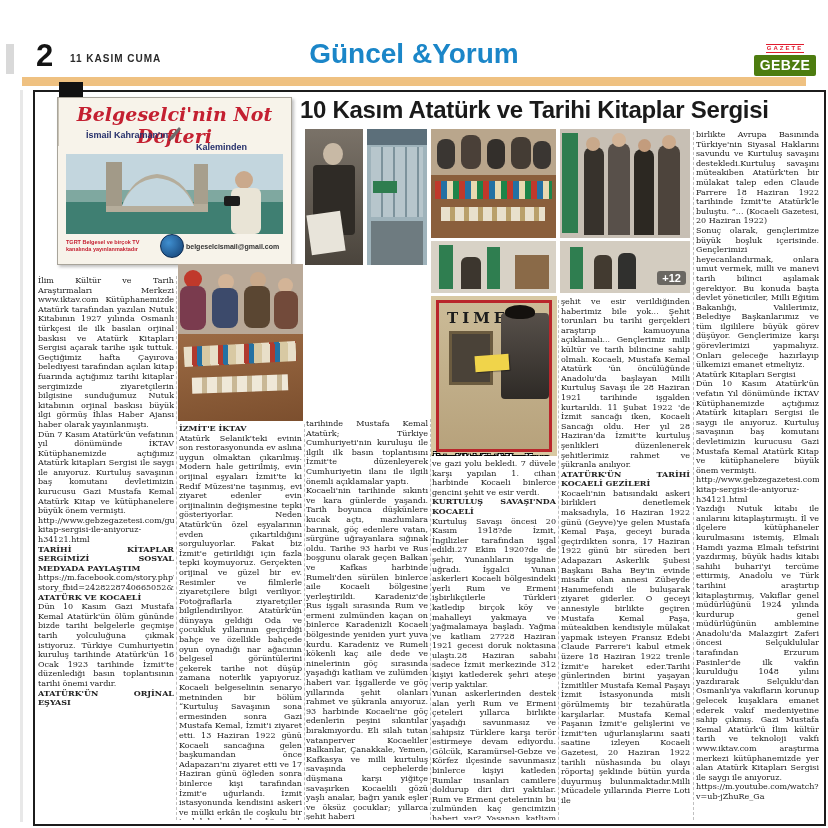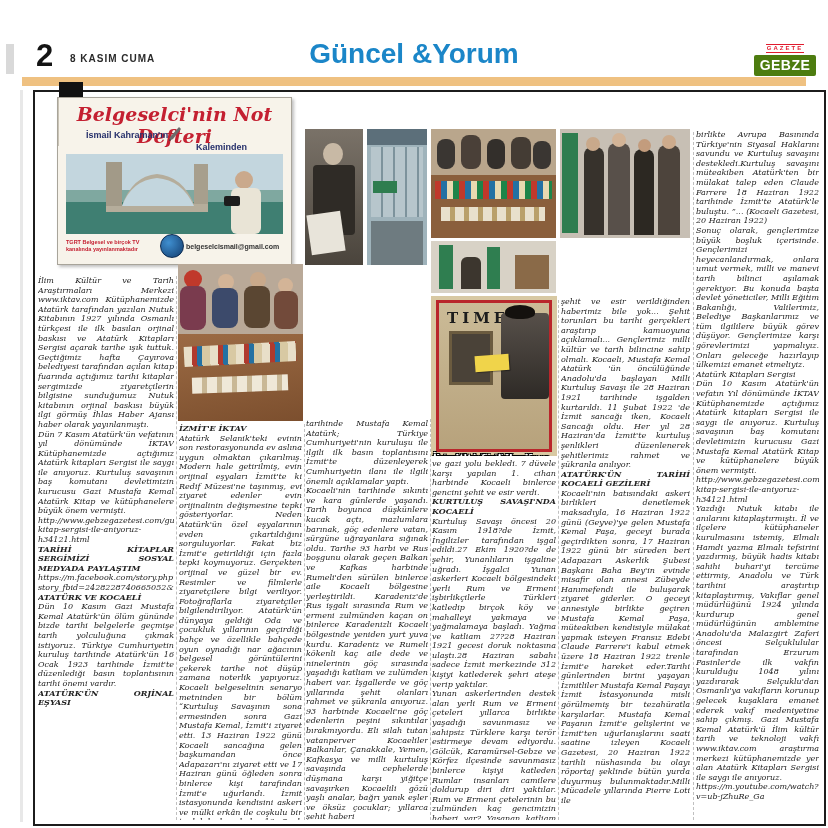--- a/index.html
+++ b/index.html
@@ -14,21 +14,21 @@
   #logo .gz-top{font-size:6px;color:#e11b2e;letter-spacing:2px;font-weight:bold;border-top:1px solid #e11b2e;border-bottom:1px solid #e11b2e;padding:0 1px;display:inline-block;line-height:7px;}
   #logo .gz-main{margin-top:1px;background:#4d7c0f;color:#fff;font-weight:bold;font-size:14px;letter-spacing:0.5px;padding:2px 3px 3px;border-radius:2px;}
   #orange-bar{left:22px;top:77px;width:784px;height:9px;background:#efc181;}
   #edge-shade{left:6px;top:44px;width:8px;height:30px;background:#d9d9d9;}
   #side-shade{left:20px;top:90px;width:3px;height:732px;background:#e8e8e8;}
   
   #frame{left:33px;top:90px;width:789px;height:732px;border:2px solid #1c1c1c;background:#fff;}
   #corner-square{left:59px;top:82px;width:24px;height:18px;background:#111;}
   #headline{left:300px;top:96px;width:514px;font-size:24px;font-weight:bold;color:#1a1a1a;letter-spacing:-0.3px;white-space:nowrap;}
   
-  .col{font-family:"DejaVu Serif",serif;font-style:italic;font-size:8px;line-height:9.6px;color:#222;overflow:hidden;}
+  .col{font-family:"DejaVu Serif",serif;font-size:8px;line-height:9.6px;color:#222;overflow:hidden;}
   .col p{margin:0;text-align:justify;}
   .col p.h{font-weight:700;}
   #col1{left:38px;top:276px;width:136px;height:544px;}
   #col2{left:179px;top:424px;width:123px;height:396px;}
   #col3{left:306px;top:419px;width:122px;height:401px;}
   #col4{left:432px;top:459px;width:124px;height:361px;}
   #col5{left:561px;top:297px;width:129px;height:523px;}
   #col6{left:696px;top:130px;width:123px;height:690px;}
   .sep{width:0;border-left:1px dashed #c0c0c0;}
   
@@ -58,31 +58,32 @@
   #time-caption{left:2px;bottom:4px;width:120px;font-size:13.5px;line-height:14.5px;font-weight:bold;color:#fff;font-family:"Liberation Sans",sans-serif;
      text-shadow:-1px -1px 0 #000,1px -1px 0 #000,-1px 1px 0 #000,1px 1px 0 #000,0 2px 2px #000;}
 </style>
 </head>
 <body>
 
 <div id="page">
 
   <div class="abs" id="edge-shade"></div>
   <div class="abs" id="page-num">2</div>
-  <div class="abs" id="page-date">8 KASIM CUMA</div>
+  <div class="abs" id="page-date">11 KASIM CUMA</div>
   <div class="abs" id="section-title">Güncel &amp;Yorum</div>
   <div class="abs" id="logo">
     <div class="gz-top">GAZETE</div>
     <div class="gz-main">GEBZE</div>
   </div>
   <div class="abs" id="orange-bar"></div>
   <div class="abs" id="side-shade"></div>
 
   <div class="abs" id="frame"></div>
   <div class="abs" id="corner-square"></div>
+  <div class="abs" id="headline">10 Kasım Atatürk ve Tarihi Kitaplar Sergisi</div>
 
   <div class="abs" id="banner">
     <div class="fold"></div>
     <div class="abs" id="banner-title">Belgeselci'nin Not Defteri</div>
     <div class="abs" id="banner-byline1">İsmail Kahraman'ın</div>
     <svg class="abs" width="18" height="18" style="left:108px;top:28px;">
       <polygon points="3,15 7,13 15,3 13,1 4,11" fill="#6b6b6b"></polygon>
         <polygon points="3,15 5,14.2 3.8,13" fill="#2d2d2d"></polygon>
     </svg>
     <div class="abs" id="banner-byline2">Kaleminden</div>
@@ -134,20 +135,26 @@
     <div style="left:52px;top:4px;width:14px;height:14px;border-radius:50%;background:#d3b497;"></div>
     <div style="left:78px;top:10px;width:13px;height:13px;border-radius:50%;background:#c39c7d;"></div>
     <div style="left:102px;top:6px;width:14px;height:14px;border-radius:50%;background:#cdab8c;"></div>
   </div>
   <div class="abs ph" id="photo-e" style="background:#d8d2c6;">
     <div style="left:8px;top:4px;width:14px;height:44px;background:#2f7e50;"></div>
     <div style="left:56px;top:6px;width:13px;height:42px;background:#2f7e50;"></div>
     <div style="left:30px;top:16px;width:20px;height:32px;border-radius:6px 6px 0 0;background:#3c362e;"></div>
     <div style="left:84px;top:14px;width:34px;height:34px;background:#8a6a48;"></div>
   </div>
+  <div class="abs ph" id="photo-f" style="background:#d3ccc0;">
+    <div style="left:10px;top:6px;width:13px;height:42px;background:#2f7e50;"></div>
+    <div style="left:34px;top:14px;width:18px;height:34px;border-radius:6px 6px 0 0;background:#423a30;"></div>
+    <div style="left:58px;top:12px;width:18px;height:36px;border-radius:6px 6px 0 0;background:#30302e;"></div>
+    <div class="abs" id="badge-12">+12</div>
+  </div>
   <div class="abs ph" id="photo-col2" style="background:#b9a998;">
     <div style="left:6px;top:6px;width:18px;height:18px;border-radius:50%;background:#c0392b;"></div>
     <div style="left:2px;top:22px;width:26px;height:44px;border-radius:8px;background:#7a3b4e;"></div>
     <div style="left:40px;top:10px;width:16px;height:16px;border-radius:50%;background:#d3b497;"></div>
     <div style="left:34px;top:24px;width:26px;height:40px;border-radius:8px;background:#3c4a6b;"></div>
     <div style="left:72px;top:8px;width:16px;height:16px;border-radius:50%;background:#c9a98b;"></div>
     <div style="left:66px;top:22px;width:26px;height:42px;border-radius:8px;background:#5a4632;"></div>
     <div style="left:100px;top:14px;width:15px;height:15px;border-radius:50%;background:#d3b497;"></div>
     <div style="left:96px;top:27px;width:24px;height:38px;border-radius:8px;background:#724a3a;"></div>
     <div style="left:0;top:70px;width:125px;height:87px;background:linear-gradient(170deg,#9c6b44,#7c4f2e);"></div>

